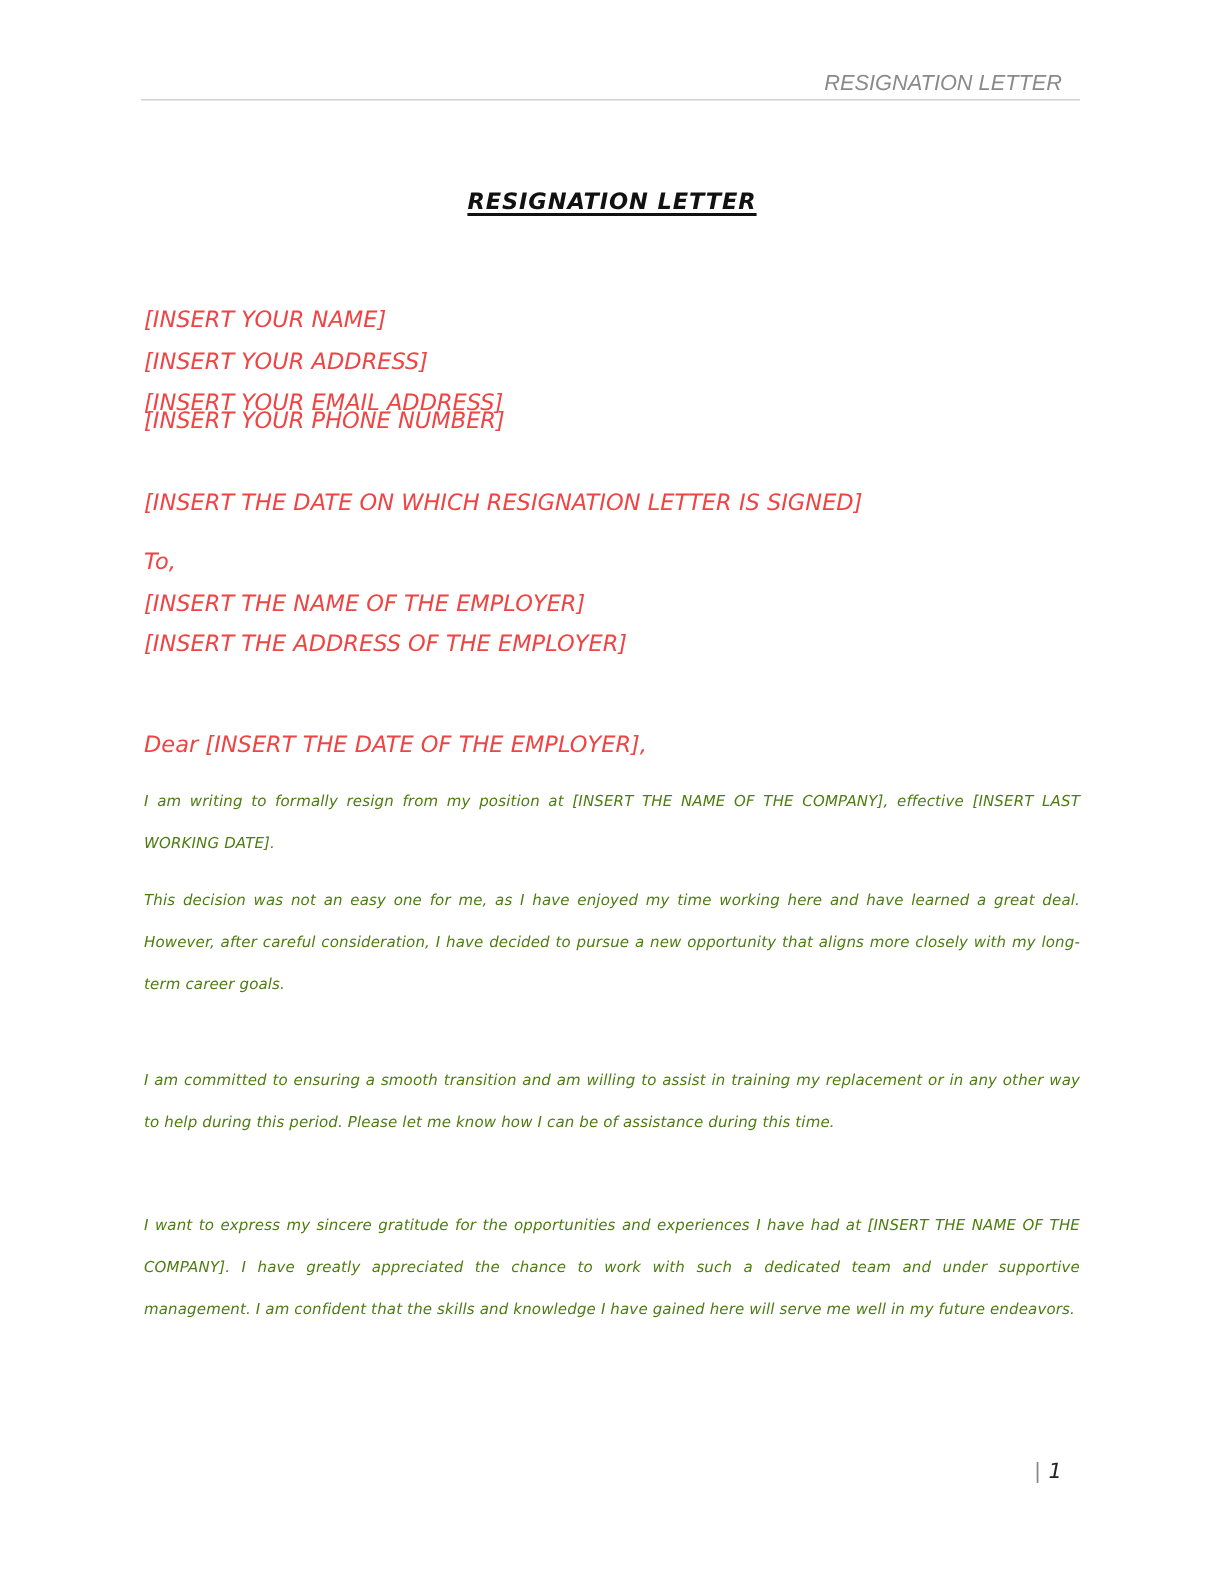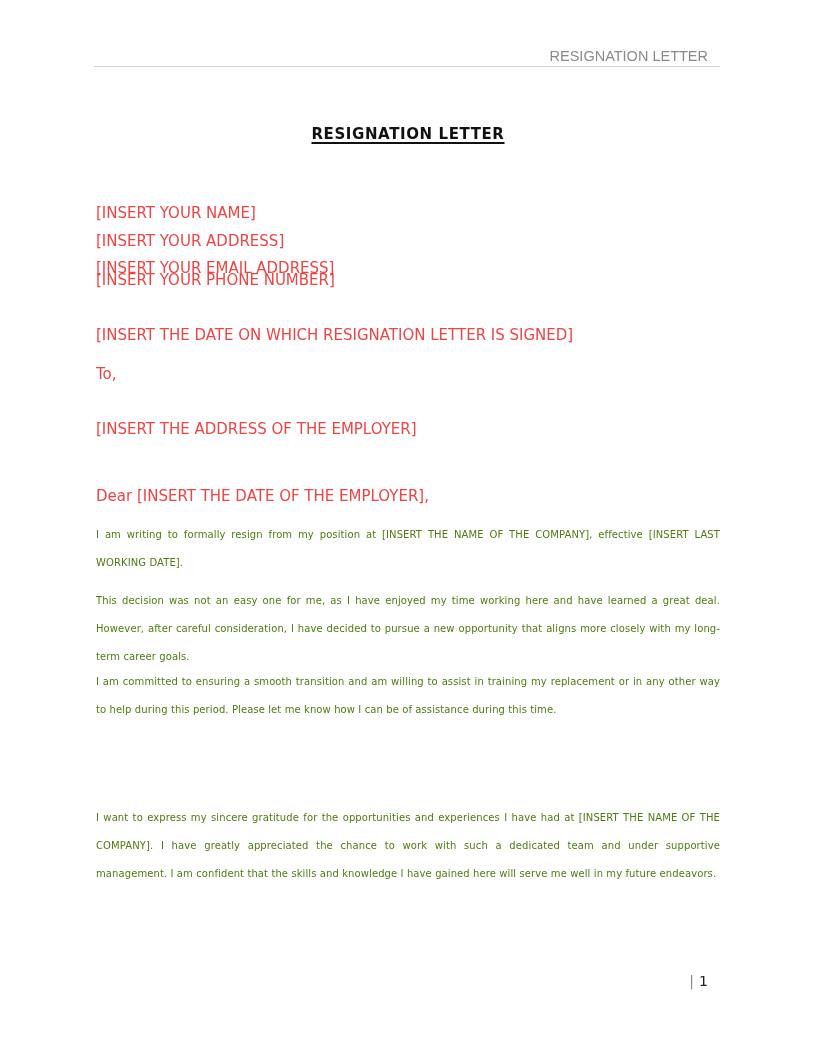--- a/index.html
+++ b/index.html
@@ -1,17 +1,17 @@
 <!DOCTYPE html>
 <html><head>
 <meta charset="utf-8">
 <style>
   html, body { margin: 0; padding: 0; background: #ffffff; }
   body { width: 816px; height: 1056px; position: relative; overflow: hidden; }
-  .page { position: absolute; left: 0; top: 0; width: 804px; height: 1056px; background: #fff; }
+  .page { position: absolute; left: 0; top: 0; width: 804px; height: 1056px; background: #fff; font-style: italic; }
   .header-text {
     position: absolute; right: 96px; top: 48px;
     font-family: "Liberation Sans", sans-serif; font-size: 14.5px; color: #8a8a8a;
     letter-spacing: 0px;
   }
   .header-rule {
     position: absolute; left: 94px; top: 66px; width: 626px; height: 1px; background: #d0d0d0;
   }
   .title {
     position: absolute; left: 0; width: 816px; top: 125px; text-align: center;
@@ -42,25 +42,26 @@
   <div class="title"><span>RESIGNATION LETTER</span></div>
 
   <div class="line" style="top:203px">[INSERT YOUR NAME]</div>
   <div class="line" style="top:231px">[INSERT YOUR ADDRESS]</div>
   <div class="line" style="top:258px">[INSERT YOUR EMAIL ADDRESS]</div>
   <div class="line" style="top:270px">[INSERT YOUR PHONE NUMBER]</div>
 
   <div class="line" style="top:325px">[INSERT THE DATE ON WHICH RESIGNATION LETTER IS SIGNED]</div>
 
   <div class="line" style="top:364px">To,</div>
+  <div class="line" style="top:392px">[INSERT THE NAME OF THE EMPLOYER]</div>
   <div class="line" style="top:419px">[INSERT THE ADDRESS OF THE EMPLOYER]</div>
 
   <div class="line" style="top:486px">Dear [INSERT THE DATE OF THE EMPLOYER],</div>
 
   <div class="para" style="top:521px">I am writing to formally resign from my position at [INSERT THE NAME OF THE COMPANY], effective [INSERT LAST WORKING DATE].</div>
   <div class="para" style="top:587px">This decision was not an easy one for me, as I have enjoyed my time working here and have learned a great deal. However, after careful consideration, I have decided to pursue a new opportunity that aligns more closely with my long-term career goals.</div>
-  <div class="para" style="top:668px">I am committed to ensuring a smooth transition and am willing to assist in training my replacement or in any other way to help during this period. Please let me know how I can be of assistance during this time.</div>
+  <div class="para" style="top:707px">I am committed to ensuring a smooth transition and am willing to assist in training my replacement or in any other way to help during this period. Please let me know how I can be of assistance during this time.</div>
   <div class="para" style="top:804px">I want to express my sincere gratitude for the opportunities and experiences I have had at [INSERT THE NAME OF THE COMPANY]. I have greatly appreciated the chance to work with such a dedicated team and under supportive management. I am confident that the skills and knowledge I have gained here will serve me well in my future endeavors.</div>
 
   <div class="page-num">
     <span class="bar">|</span><span>1</span>
   </div>
 </div>
 
 </body></html>

